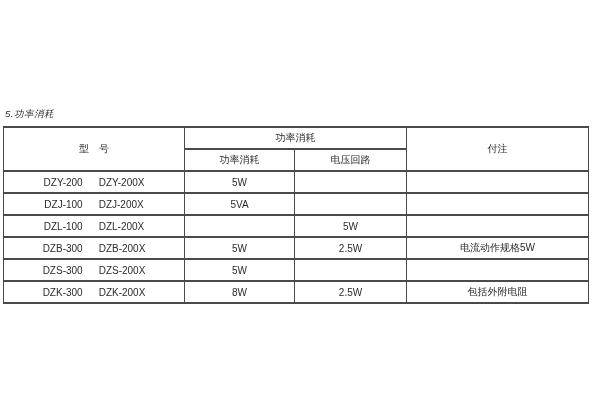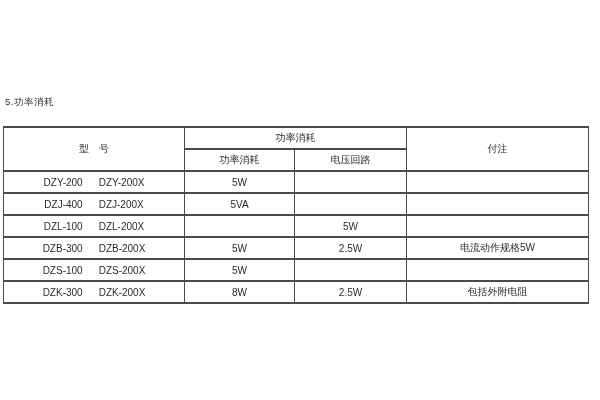--- a/index.html
+++ b/index.html
@@ -8,24 +8,25 @@
     width: 600px;
     height: 400px;
     background: #ffffff;
     font-family: "Liberation Sans", "DejaVu Sans", sans-serif;
     color: #262626;
     overflow: hidden;
   }
   .section-title {
     position: absolute;
     left: 5px;
-    top: 96px;
+    top: 108px;
     font-size: 9.5px;
     color: #2a2a2a;
     letter-spacing: 0.5px;
+    font-style: italic;
   }
   table.spec {
     position: absolute;
     left: 3px;
     top: 126px;
     width: 585px;
     border-collapse: collapse;
     table-layout: fixed;
     font-size: 10px;
     color: #2a2a2a;
@@ -78,21 +79,21 @@
         </span>
       </td>
       <td>5W</td>
       <td></td>
       <td></td>
     </tr>
 
     <tr>
       <td>
         <span class="model-cell">
-          <span>DZJ-400</span>
+          <span>DZJ-100</span>
           <span>DZJ-200X</span>
         </span>
       </td>
       <td>5VA</td>
       <td></td>
       <td></td>
     </tr>
 
     <tr>
       <td>
@@ -114,21 +115,21 @@
         </span>
       </td>
       <td>5W</td>
       <td>2.5W</td>
       <td>电流动作规格5W</td>
     </tr>
 
     <tr>
       <td>
         <span class="model-cell">
-          <span>DZS-100</span>
+          <span>DZS-300</span>
           <span>DZS-200X</span>
         </span>
       </td>
       <td>5W</td>
       <td></td>
       <td></td>
     </tr>
 
     <tr>
       <td>

